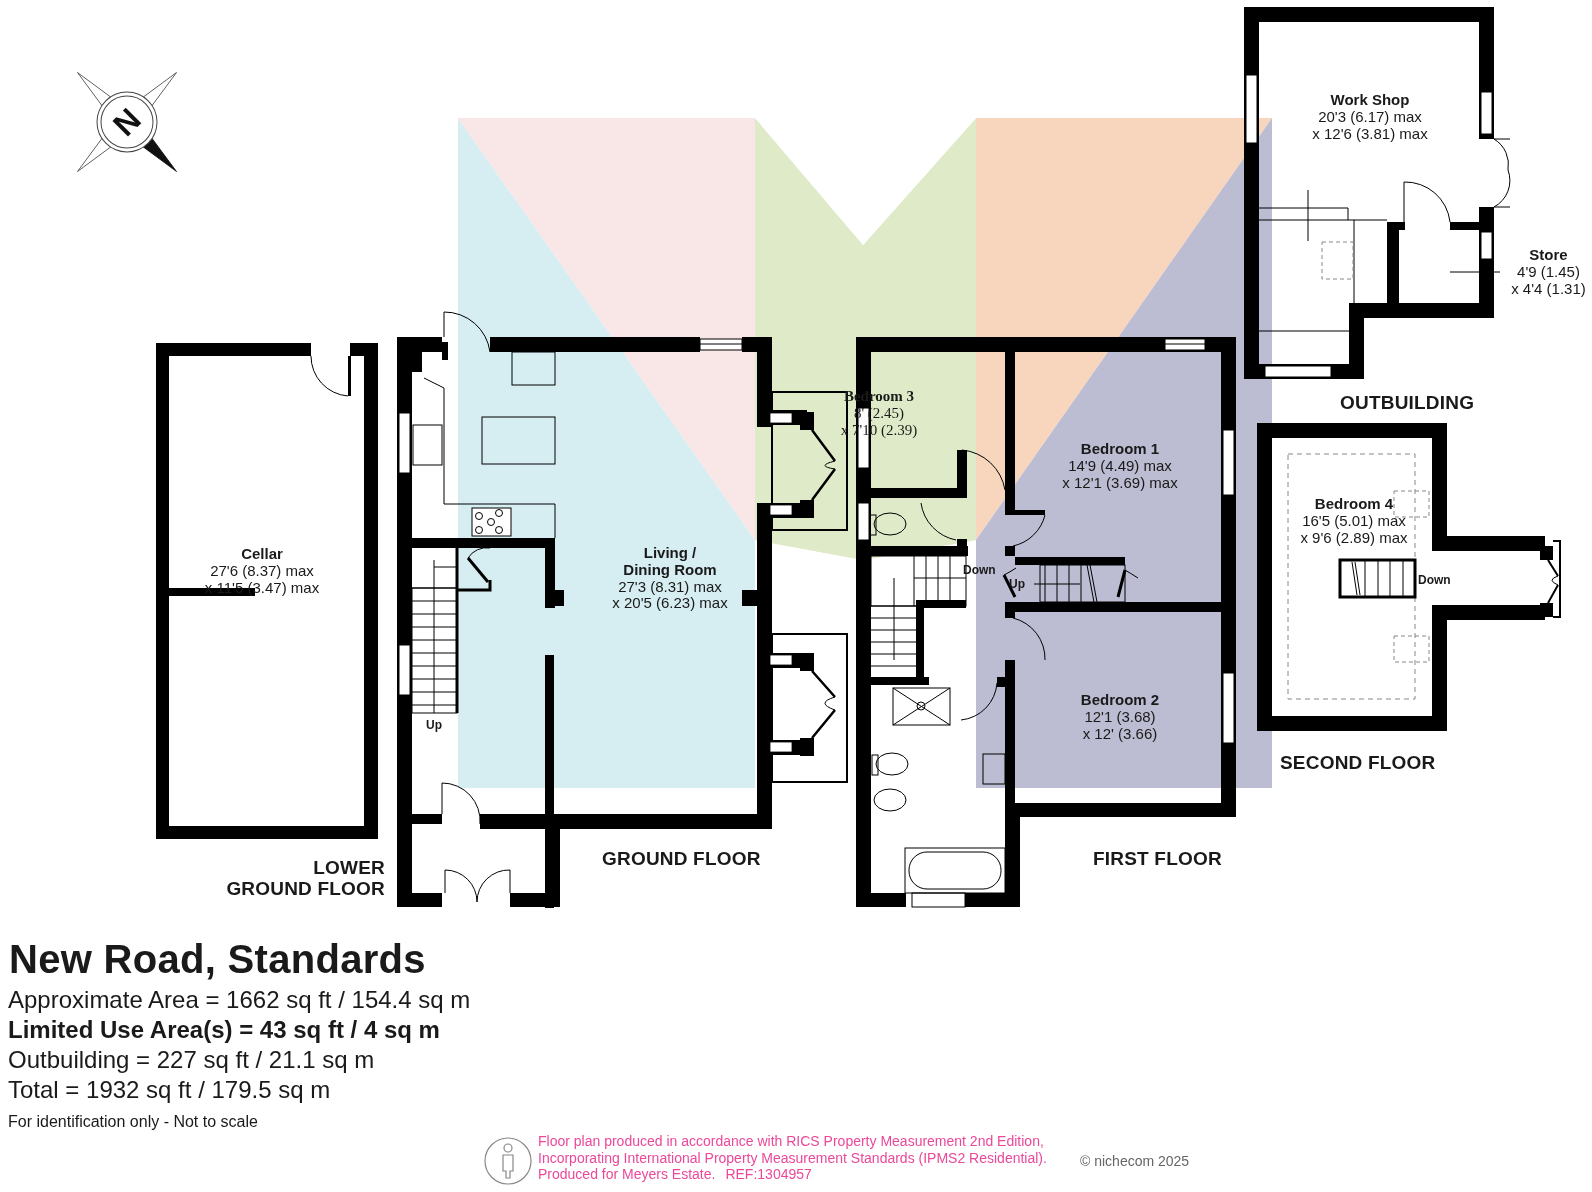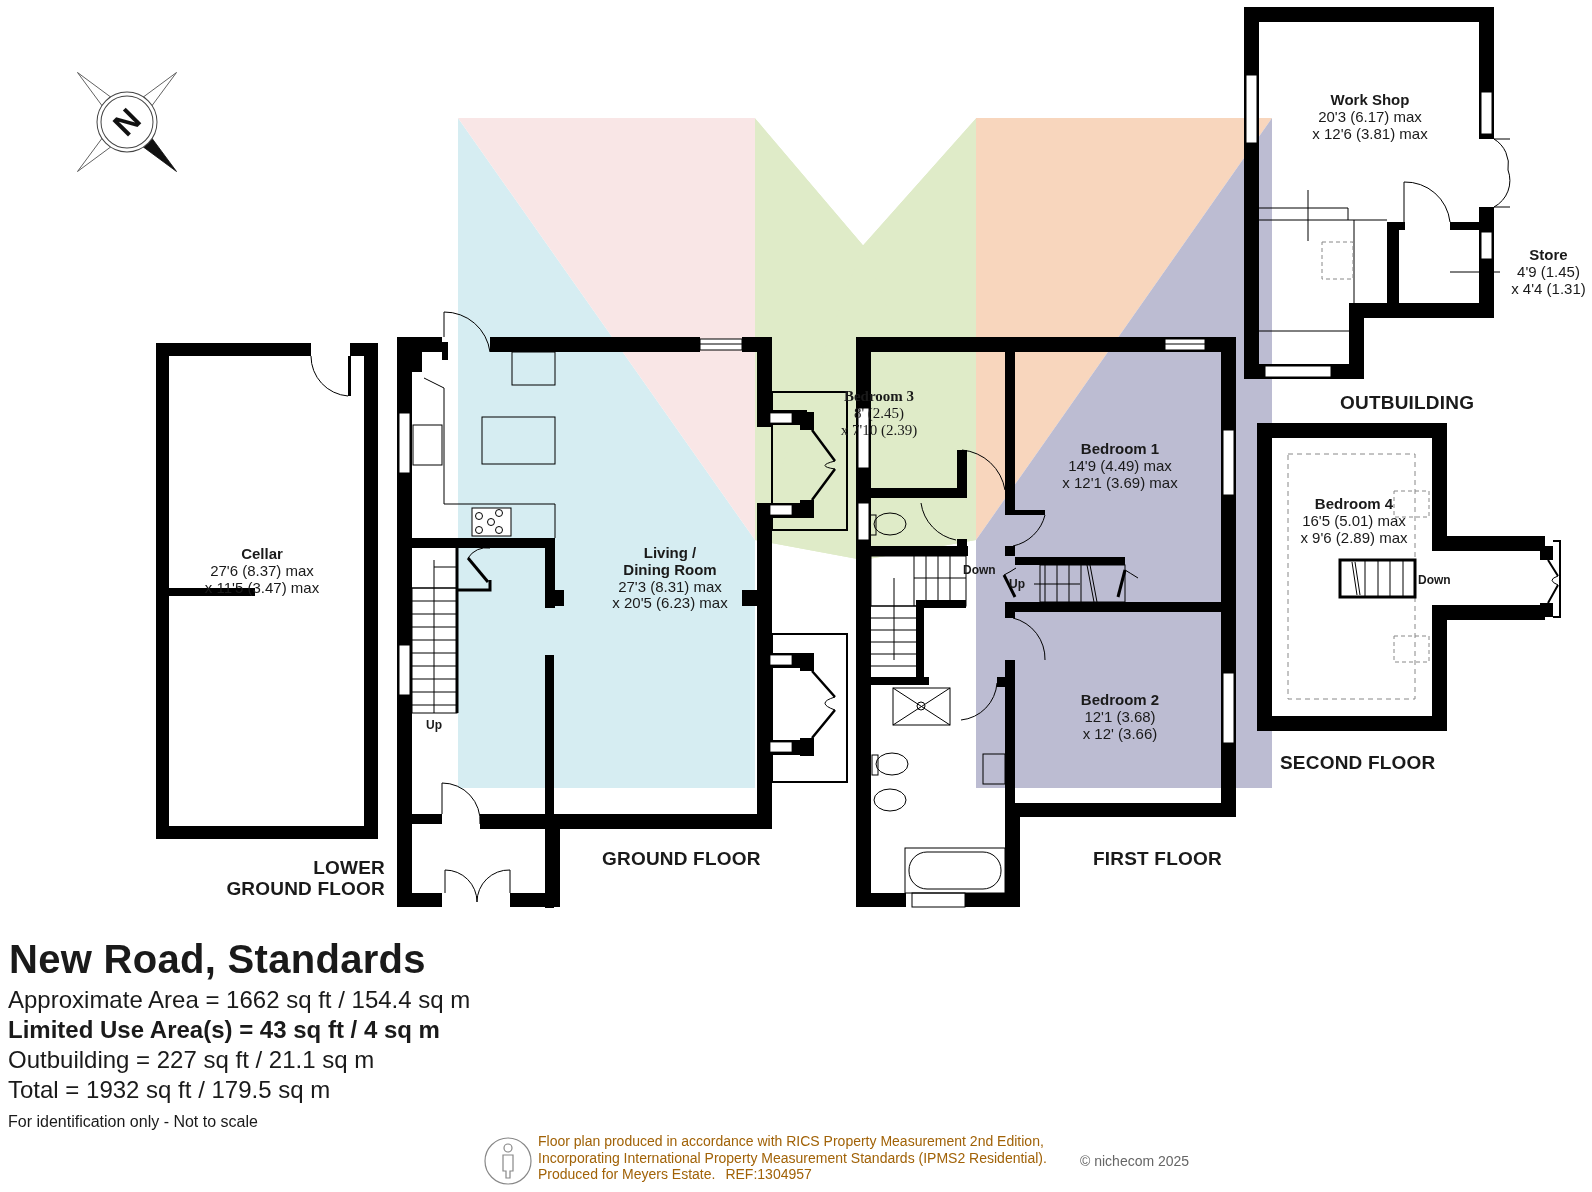--- a/index.html
+++ b/index.html
@@ -6,21 +6,21 @@
   body { width: 1592px; height: 1192px; position: relative; overflow: hidden; font-family: "Liberation Sans", sans-serif; color: #1a1a1a; }
   #plan { position: absolute; left: 0; top: 0; width: 1592px; height: 1192px; }
   .lbl { position: absolute; text-align: center; line-height: 1.12; white-space: nowrap; }
   .room-name { font-weight: bold; font-size: 15px; display: block; }
   .room-dim { font-size: 15px; display: block; }
   .floor-label { position: absolute; font-weight: bold; font-size: 19px; text-align: right; line-height: 1.12; white-space: nowrap; letter-spacing: 0.2px; }
   .stair-lbl { position: absolute; font-weight: bold; font-size: 12px; }
   .title { position: absolute; left: 9px; top: 937px; font-weight: bold; font-size: 40px; letter-spacing: 0.3px; }
   .area-line { position: absolute; left: 8px; font-size: 24px; }
   .note { position: absolute; left: 8px; top: 1113px; font-size: 16px; }
-  .footer { position: absolute; left: 538px; top: 1133px; font-size: 14px; color: #a16207; line-height: 1.18; white-space: nowrap; }
+  .footer { position: absolute; left: 538px; top: 1133px; font-size: 14px; color: #ec4899; line-height: 1.18; white-space: nowrap; }
   .footer .ref { margin-left: 10px; }
   .copyright { position: absolute; left: 1080px; top: 1153px; font-size: 14px; color: #666; }
   .badge { position: absolute; left: 483px; top: 1136px; width: 50px; height: 50px; }
 </style>
 </head>
 <body>
 
 <svg id="plan" viewBox="0 0 1592 1192" xmlns="http://www.w3.org/2000/svg">
 
   <g>

